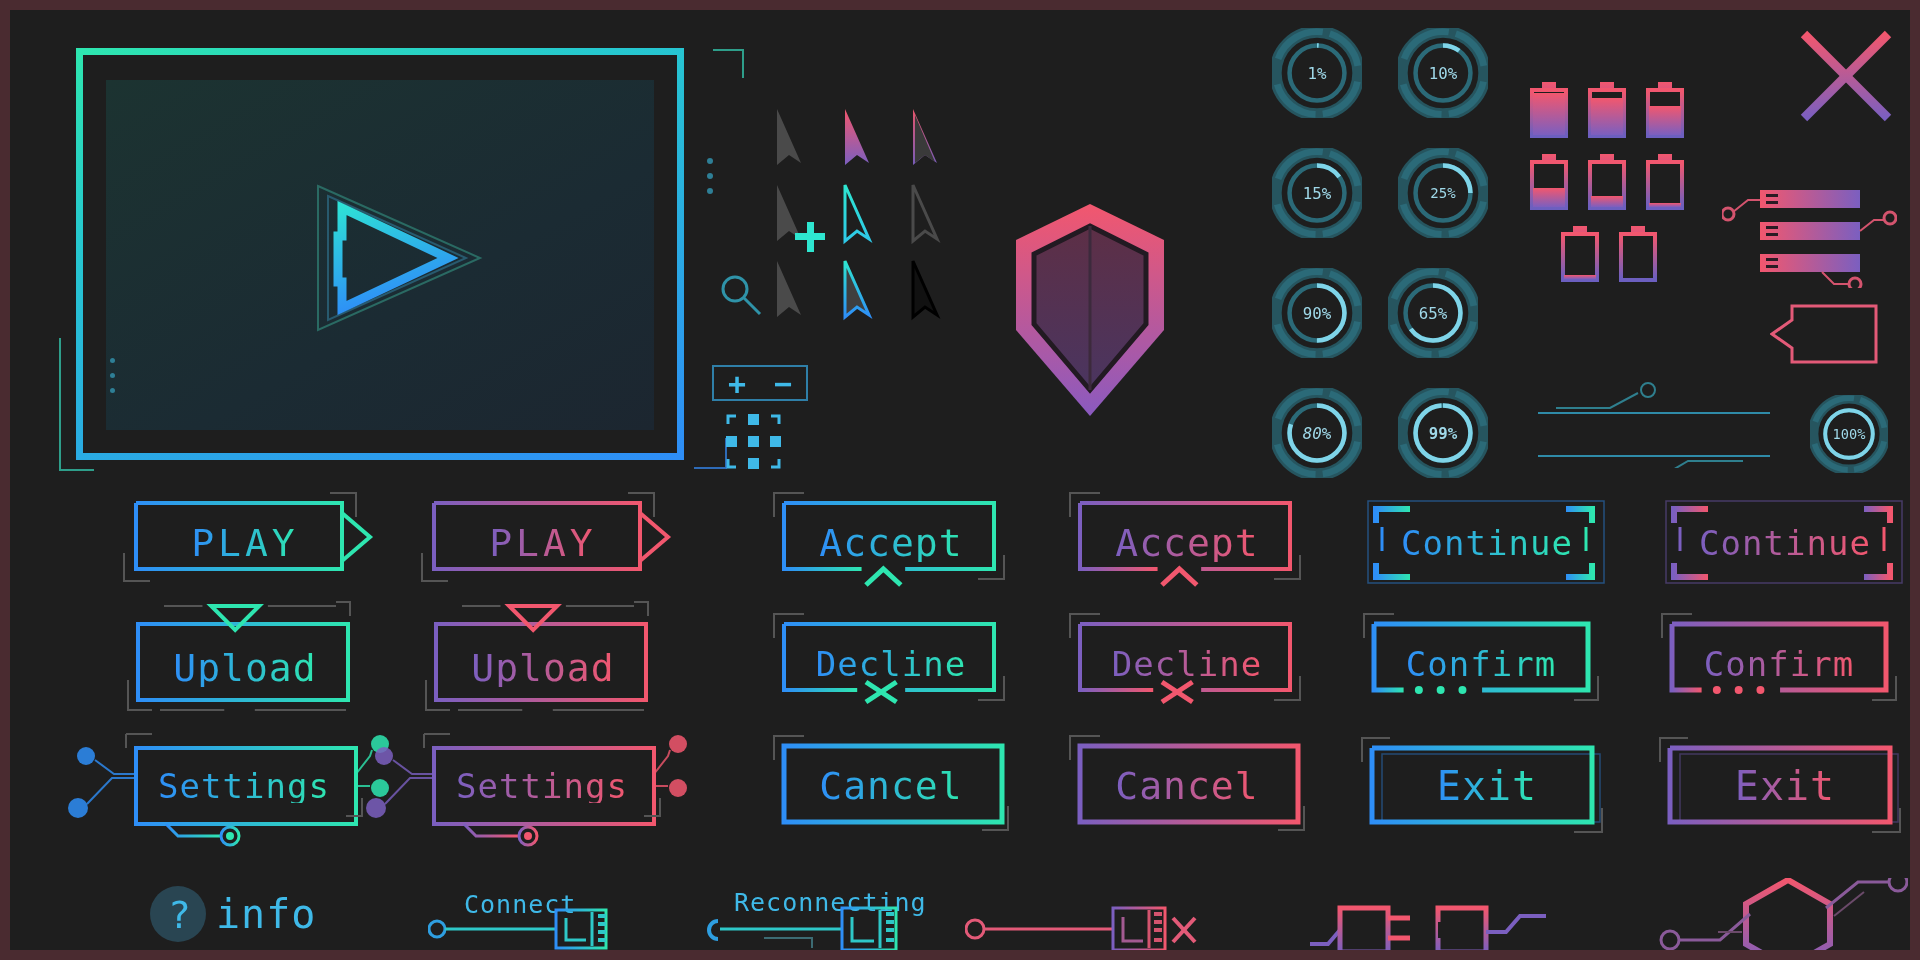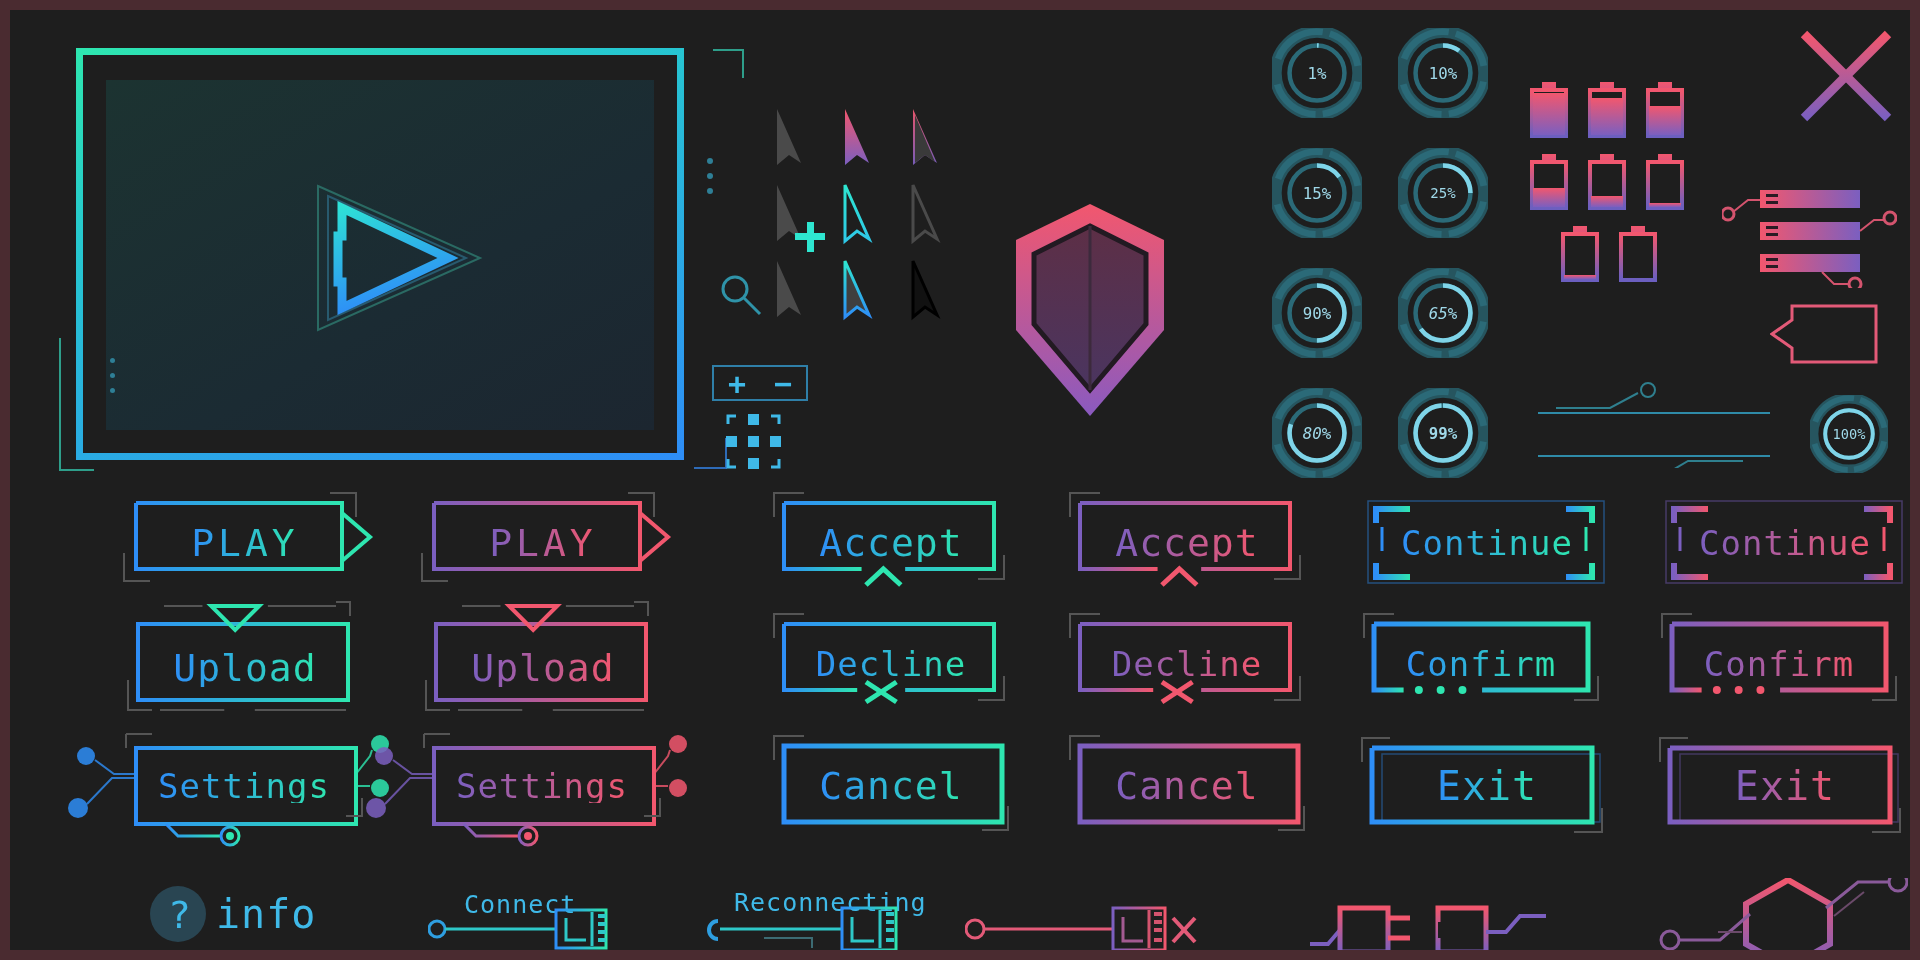--- a/index.html
+++ b/index.html
@@ -216,21 +216,21 @@
       <circle cx="45" cy="45" r="41.4" fill="none" stroke="#26555f" stroke-width="12.15"></circle>
       <path d="M6.096725499463389 30.840366066317316 A41.4 41.4 0 0 1 50.76176637974671 4.002901954098988" fill="none" stroke="#2b6a78" stroke-width="6.75"></path>
           <path d="M57.79330356712281 5.626260225380641 A41.4 41.4 0 0 1 85.77104097470541 37.810965444589044" fill="none" stroke="#2b6a78" stroke-width="6.75"></path>
           <path d="M85.49531067037955 53.60754399985524 A41.4 41.4 0 0 1 50.76176637974672 85.997098045901" fill="none" stroke="#2b6a78" stroke-width="6.75"></path>
           <path d="M43.55516083651647 86.37478023859056 A41.4 41.4 0 0 1 5.203765788153611 56.41138653082378" fill="none" stroke="#2b6a78" stroke-width="6.75"></path>
       <circle cx="45" cy="45" r="27.45" fill="none" stroke="#2b6a78" stroke-width="4.5"></circle>
       <circle cx="45" cy="45" r="27.45" fill="none" stroke="#7fd4e8" stroke-width="4.5" stroke-dasharray="86.2 172.47343668207964" stroke-linecap="butt" transform="rotate(-90 45 45)"></circle>
     </svg>
     <div class="num" style="font-size:15.749999999999998px;">90%</div>
       </div>
-      <div class="pcircle" style="width: 90px; height: 90px; left: 126px; top: 240px; font-style: italic;">
+      <div class="pcircle" style="width: 90px; height: 90px; left: 116px; top: 240px;">
         <svg width="90" height="90" style="position:absolute;left:0;top:0;">
       <circle cx="45" cy="45" r="41.4" fill="none" stroke="#26555f" stroke-width="12.15"></circle>
       <path d="M6.096725499463389 30.840366066317316 A41.4 41.4 0 0 1 50.76176637974671 4.002901954098988" fill="none" stroke="#2b6a78" stroke-width="6.75"></path>
           <path d="M57.79330356712281 5.626260225380641 A41.4 41.4 0 0 1 85.77104097470541 37.810965444589044" fill="none" stroke="#2b6a78" stroke-width="6.75"></path>
           <path d="M85.49531067037955 53.60754399985524 A41.4 41.4 0 0 1 50.76176637974672 85.997098045901" fill="none" stroke="#2b6a78" stroke-width="6.75"></path>
           <path d="M43.55516083651647 86.37478023859056 A41.4 41.4 0 0 1 5.203765788153611 56.41138653082378" fill="none" stroke="#2b6a78" stroke-width="6.75"></path>
       <circle cx="45" cy="45" r="27.45" fill="none" stroke="#2b6a78" stroke-width="4.5"></circle>
       <circle cx="45" cy="45" r="27.45" fill="none" stroke="#7fd4e8" stroke-width="4.5" stroke-dasharray="112.1 172.47343668207964" stroke-linecap="butt" transform="rotate(-90 45 45)"></circle>
     </svg>
     <div class="num" style="font-size:15.749999999999998px;">65%</div>

